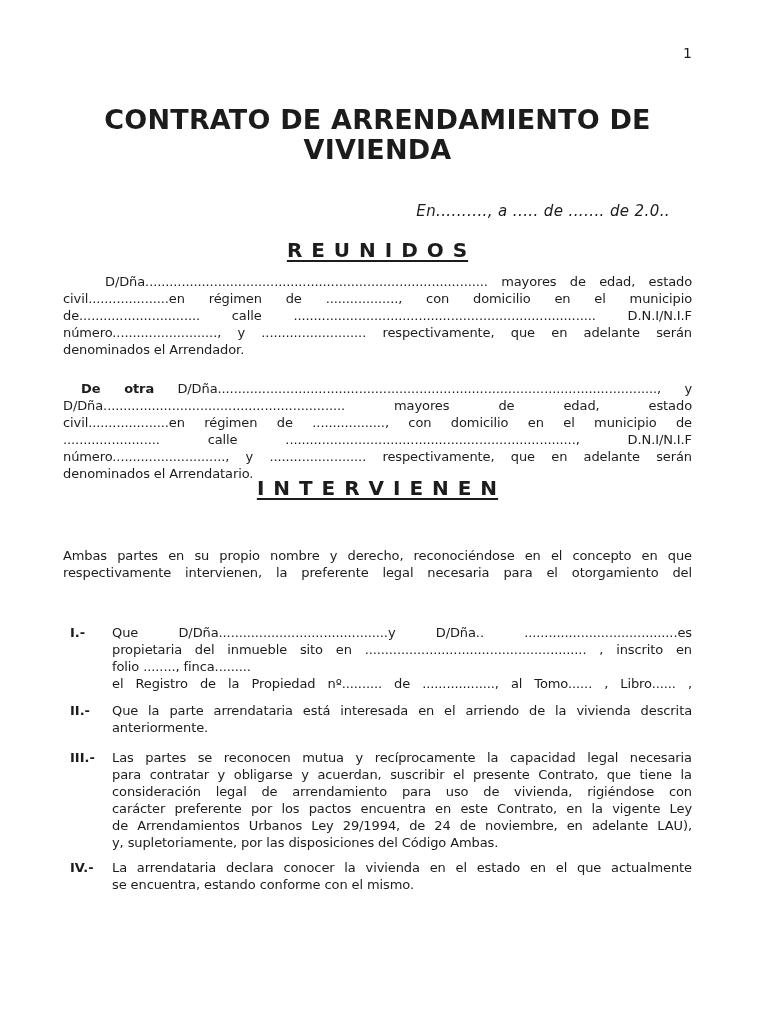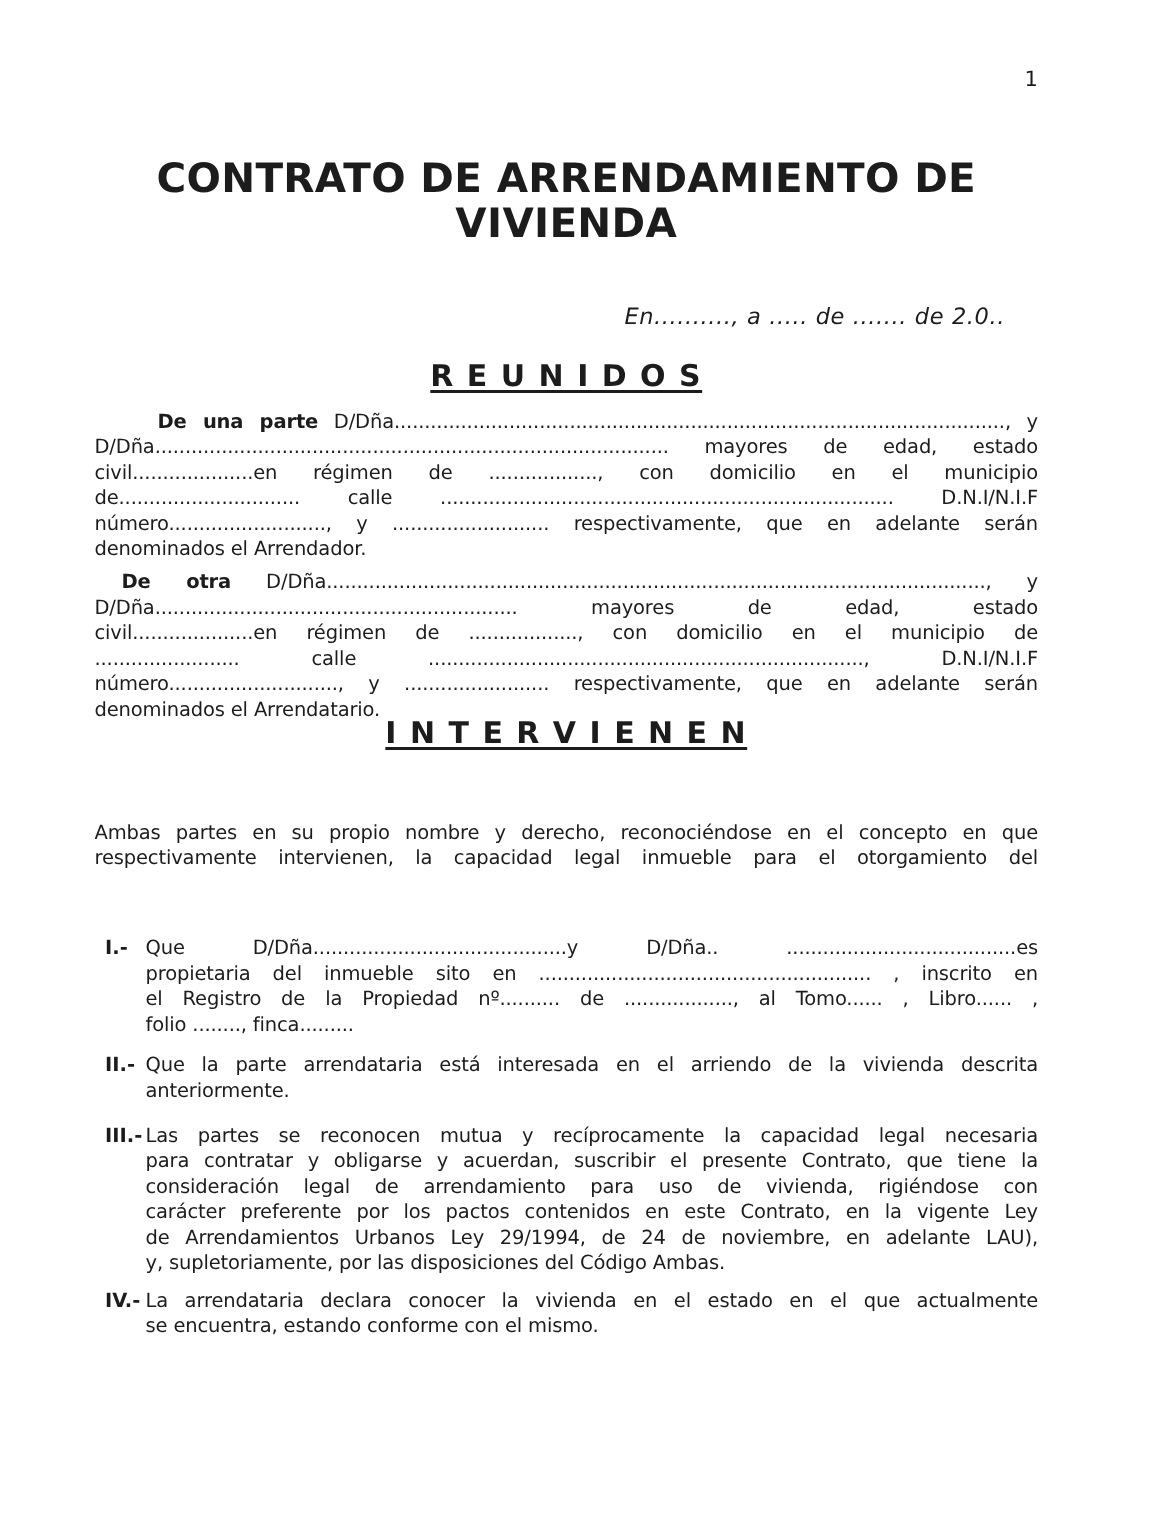--- a/index.html
+++ b/index.html
@@ -33,21 +33,21 @@
   .para { left:63px; width:629px; font-size:13px; }
   .p1 { top:273px; }
   .p2 { top:380px; }
   .p3 { top:510px;margin-top:37px; }
   .indent-42 .jline:first-child { text-indent:42px; }
   .indent-18 .jline:first-child { text-indent:18px; }
 
   .item { left:70px; width:622px; font-size:13px; }
   .i1 { top:624px; } .i2 { top:702px; } .i3 { top:749px; } .i4 { top:859px; }
   .item .marker { position:absolute; left:0; top:0; font-weight:bold; font-size:13px; line-height:17px; }
-  .item .lines { margin-left:27px; }
+  .item .lines { margin-left:42px; }
 
   .jline {
     height:17px; line-height:17px; overflow:hidden;
     text-align:justify; letter-spacing:-0.1px; white-space:normal;
   }
   .jline:not(.plain)::after { content:""; display:inline-block; width:100%; height:0; }
   b { font-weight:bold; }
 </style>
 </head>
 <body>
@@ -56,70 +56,69 @@
 
   <div class="abs page-number">1</div>
 
   <div class="abs doc-title">CONTRATO DE ARRENDAMIENTO DE VIVIENDA</div>
 
   <div class="abs date-line">En.........., a ..... de ....... de 2.0..</div>
 
   <div class="abs heading h-reunidos">R E U N I D O S</div>
 
   <div class="abs para p1 indent-42">
-      <div class="jline"><b>De una parte</b> D/Dña....................................................................................................., y</div>
       <div class="jline">D/Dña..................................................................................... mayores de edad, estado</div>
       <div class="jline">civil....................en régimen de .................., con domicilio en el municipio</div>
       <div class="jline">de.............................. calle ........................................................................... D.N.I/N.I.F</div>
       <div class="jline">número.........................., y .......................... respectivamente, que en adelante serán</div>
       <div class="jline plain">denominados el Arrendador.</div>
     </div>
 
   <div class="abs para p2 indent-18">
       <div class="jline"><b>De otra</b> D/Dña............................................................................................................., y</div>
       <div class="jline">D/Dña............................................................ mayores de edad, estado</div>
       <div class="jline">civil....................en régimen de .................., con domicilio en el municipio de</div>
       <div class="jline">........................ calle ........................................................................, D.N.I/N.I.F</div>
       <div class="jline">número............................, y ........................ respectivamente, que en adelante serán</div>
       <div class="jline plain">denominados el Arrendatario.</div>
     </div>
 
   <div class="abs heading h-intervienen">I N T E R V I E N E N</div>
 
   <div class="abs para p3">
       <div class="jline">Ambas partes en su propio nombre y derecho, reconociéndose en el concepto en que</div>
-      <div class="jline">respectivamente intervienen, la capacidad legal inmueble para el otorgamiento del</div>
+      <div class="jline">respectivamente intervienen, la preferente legal necesaria para el otorgamiento del</div>
     </div>
 
 
   <div class="abs item i1">
     <span class="marker">I.-</span>
     <div class="lines">
         <div class="jline">Que D/Dña..........................................y D/Dña.. ......................................es</div>
         <div class="jline">propietaria del inmueble sito en ....................................................... , inscrito en</div>
+        <div class="jline plain">folio ........, finca.........</div>
         <div class="jline">el Registro de la Propiedad nº.......... de .................., al Tomo...... , Libro...... ,</div>
-        <div class="jline plain">folio ........, finca.........</div>
       </div>
   </div>
 
   <div class="abs item i2">
     <span class="marker">II.-</span>
     <div class="lines">
         <div class="jline">Que la parte arrendataria  está interesada en el arriendo de la vivienda descrita</div>
         <div class="jline plain">anteriormente.</div>
       </div>
   </div>
 
   <div class="abs item i3">
     <span class="marker">III.-</span>
     <div class="lines">
         <div class="jline">Las partes se reconocen mutua y recíprocamente la capacidad legal necesaria</div>
         <div class="jline">para contratar y obligarse y acuerdan, suscribir el presente Contrato, que tiene la</div>
         <div class="jline">consideración legal de arrendamiento para uso de vivienda, rigiéndose con</div>
-        <div class="jline">carácter preferente por los pactos contenidos en este Contrato,  en la vigente Ley</div>
+        <div class="jline">carácter preferente por los pactos encuentra en este Contrato,  en la vigente Ley</div>
         <div class="jline">de Arrendamientos Urbanos Ley 29/1994, de 24 de noviembre, en adelante LAU),</div>
         <div class="jline plain">y, supletoriamente, por las disposiciones del Código Ambas.</div>
       </div>
   </div>
 
   <div class="abs item i4">
     <span class="marker">IV.-</span>
     <div class="lines">
         <div class="jline">La arrendataria declara conocer la vivienda en el estado en el que actualmente</div>
         <div class="jline plain">se encuentra, estando conforme con el mismo.</div>

